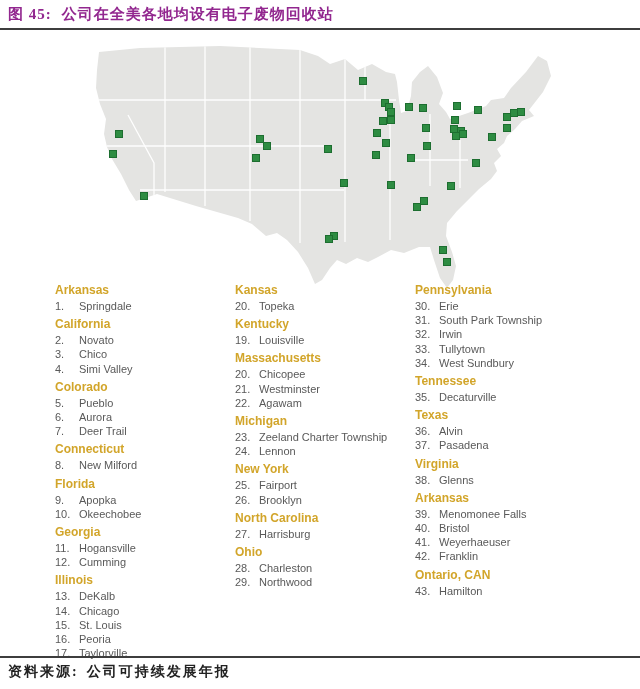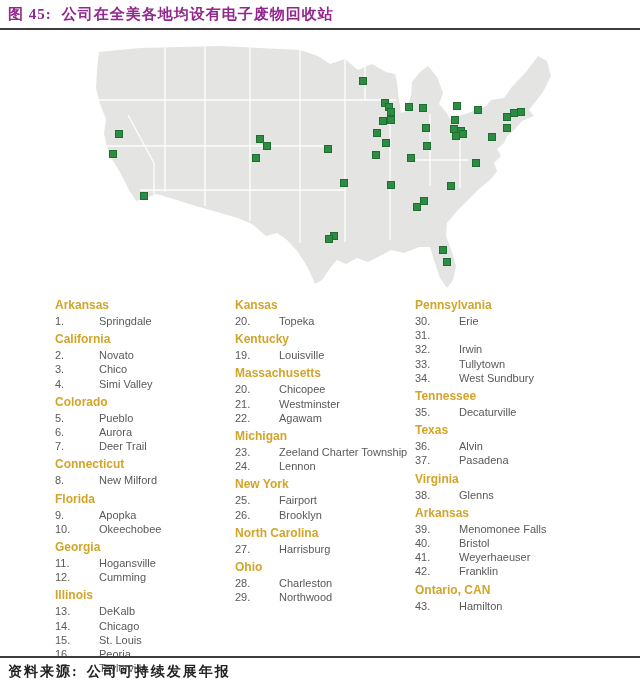--- a/index.html
+++ b/index.html
@@ -32,40 +32,40 @@
   .title-rule{
     position:absolute;top:28px;left:0;width:640px;height:2px;
     background:var(--rule);
   }
   .map-wrap{
     position:absolute;top:34px;left:0;width:640px;height:258px;
   }
   .map-wrap svg{display:block;}
   .state-borders{stroke:#ffffff;stroke-width:1.3;fill:none;opacity:.95;}
   .list-area{
-    position:absolute;top:294px;left:55px;width:540px;
+    position:absolute;top:279px;left:55px;width:540px;
     display:flex;
   }
   .col{width:180px;flex:0 0 auto;}
   .col:last-child{width:170px;}
   .state-header{
     color:var(--gold);
     font-weight:bold;
     font-size:12px;
     line-height:14px;
     margin:4px 0 2px 0;
   }
   .site-row{
     display:flex;
     font-size:11px;
     line-height:14.2px;
     color:var(--item);
   }
   .site-num{width:24px;flex:0 0 auto;}
-  .site-name{flex:1;margin-left:20px;}
+  .site-name{flex:1;}
   .source-rule{
     position:absolute;top:656px;left:0;width:640px;height:2px;
     background:var(--rule);
   }
   .source-line{
     position:absolute;top:663px;left:8px;
     font-family:"Liberation Serif", serif;
     font-weight:bold;
     font-size:14px;
     color:#222222;
@@ -316,20 +316,21 @@
         </div>
       </div>
     <div class="col">
         <div class="state-header">Pennsylvania</div>
         <div class="site-row">
           <span class="site-num">30.</span>
           <span class="site-name">Erie</span>
         </div>
         <div class="site-row">
           <span class="site-num">31.</span>
+          <span class="site-name">South Park Township</span>
         </div>
         <div class="site-row">
           <span class="site-num">32.</span>
           <span class="site-name">Irwin</span>
         </div>
         <div class="site-row">
           <span class="site-num">33.</span>
           <span class="site-name">Tullytown</span>
         </div>
         <div class="site-row">

